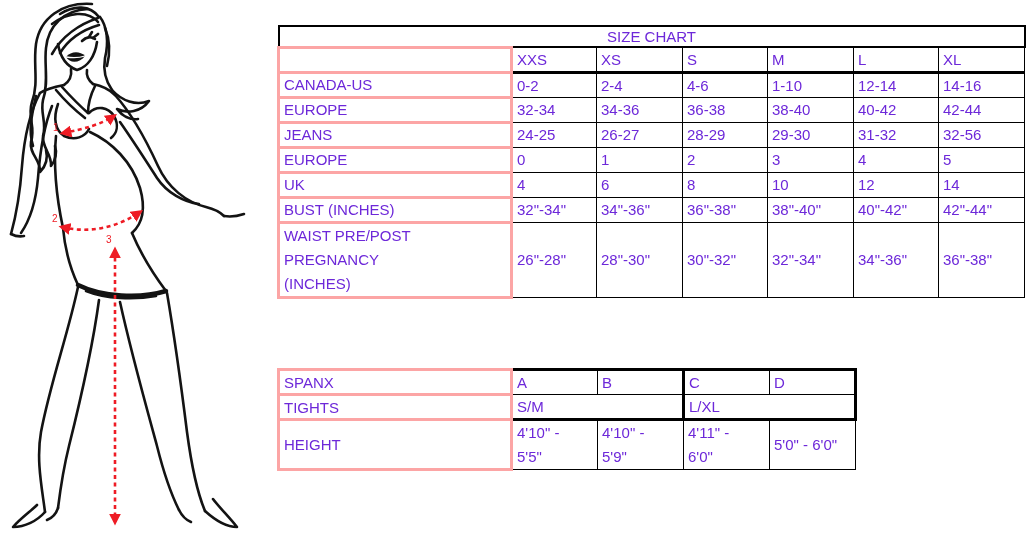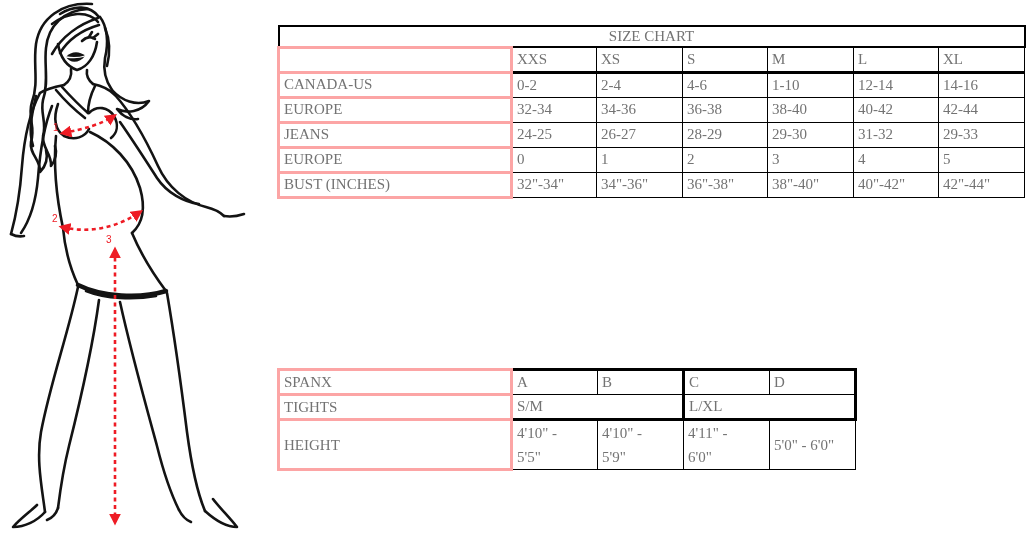--- a/index.html
+++ b/index.html
@@ -1,20 +1,20 @@
 <!DOCTYPE html>
 <html><head>
 <meta charset="utf-8">
 <style>
   html,body{margin:0;padding:0;background:#fff;}
   .stage{position:relative;width:1034px;height:534px;background:#fff;overflow:hidden;
          font-family:"Liberation Sans",sans-serif;color:#000;}
   .figure-wrap{position:absolute;left:0;top:0;width:270px;height:534px;}
   table.chart{position:absolute;border-collapse:collapse;table-layout:fixed;background:#fff;
-              font-family:Liberation Serif, serif;font-size:15px;color:#737373;}
+              font-family:Liberation Sans, sans-serif;font-size:15px;color:#6d28d9;}
   table.chart td{padding:0 4px;overflow:hidden;white-space:pre-line;vertical-align:middle;
                  font-weight:400;text-align:left;}
   #size-chart{left:277px;top:25px;width:746px;}
   #spanx-chart{left:277px;top:368px;width:577px;padding-left:40px;}
   .cap{border:2px solid #000;text-align:center !important;}
   .lab{border:3px solid #fca5a5;}
   .val{border:1px solid #000;}
   .hdr{border:1px solid #000;border-bottom:3px solid #000;}
   .gl{border-left:3px solid #000;}
   .gr{border-right:3px solid #000;}
@@ -147,39 +147,58 @@
       <td class="val">40-42</td>
       <td class="val">42-44</td>
     </tr>
     <tr class="h25">
       <td class="lab">JEANS</td>
       <td class="val">24-25</td>
       <td class="val">26-27</td>
       <td class="val">28-29</td>
       <td class="val">29-30</td>
       <td class="val">31-32</td>
-      <td class="val">29-33</td>
+      <td class="val">32-56</td>
     </tr>
     <tr class="h25">
       <td class="lab">EUROPE</td>
       <td class="val">0</td>
       <td class="val">1</td>
       <td class="val">2</td>
       <td class="val">3</td>
       <td class="val">4</td>
       <td class="val">5</td>
     </tr>
     <tr class="h25">
+      <td class="lab">UK</td>
+      <td class="val">4</td>
+      <td class="val">6</td>
+      <td class="val">8</td>
+      <td class="val">10</td>
+      <td class="val">12</td>
+      <td class="val">14</td>
+    </tr>
+    <tr class="h25">
       <td class="lab">BUST (INCHES)</td>
       <td class="val">32"-34"</td>
       <td class="val">34"-36"</td>
       <td class="val">36"-38"</td>
       <td class="val">38"-40"</td>
       <td class="val">40"-42"</td>
       <td class="val">42"-44"</td>
+    </tr>
+    <tr class="h56">
+      <td class="lab tb">WAIST PRE/POST PREGNANCY
+(INCHES)</td>
+      <td class="val tb">26"-28"</td>
+      <td class="val tb">28"-30"</td>
+      <td class="val tb">30"-32"</td>
+      <td class="val tb">32"-34"</td>
+      <td class="val tb">34"-36"</td>
+      <td class="val tb">36"-38"</td>
     </tr>
   </tbody>
     </table>
 
   <table class="chart" id="spanx-chart">
     <colgroup>
       <col style="width:233px">
         <col style="width:86px">
         <col style="width:86px">
         <col style="width:86px">

